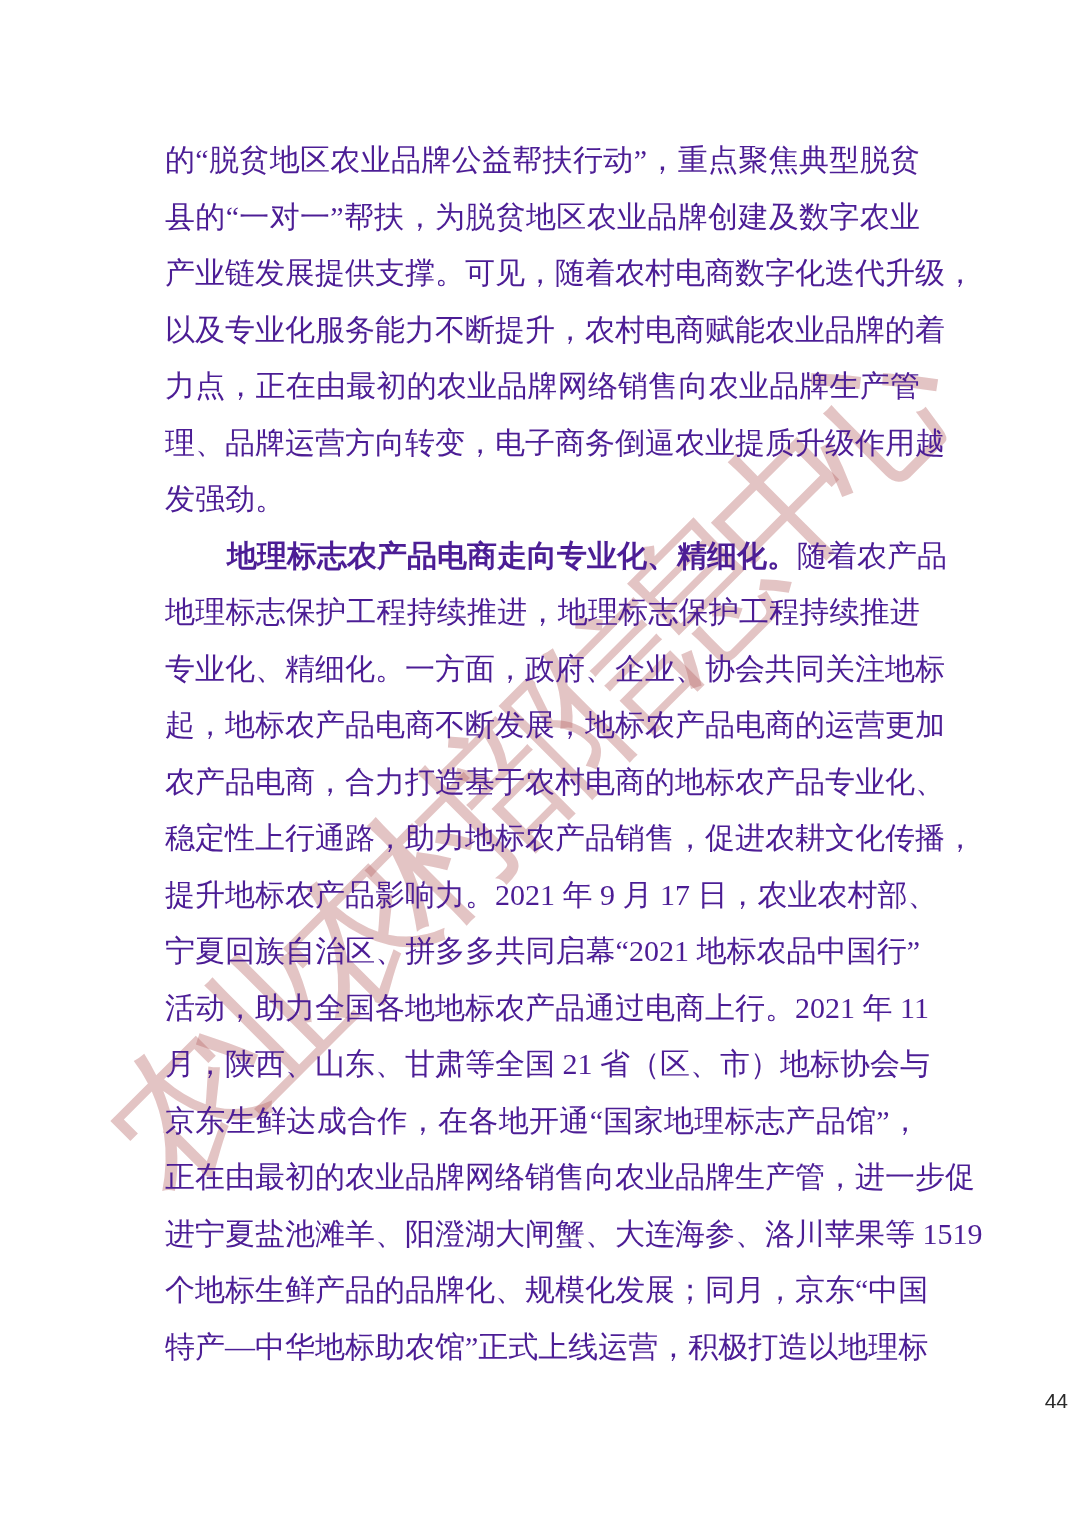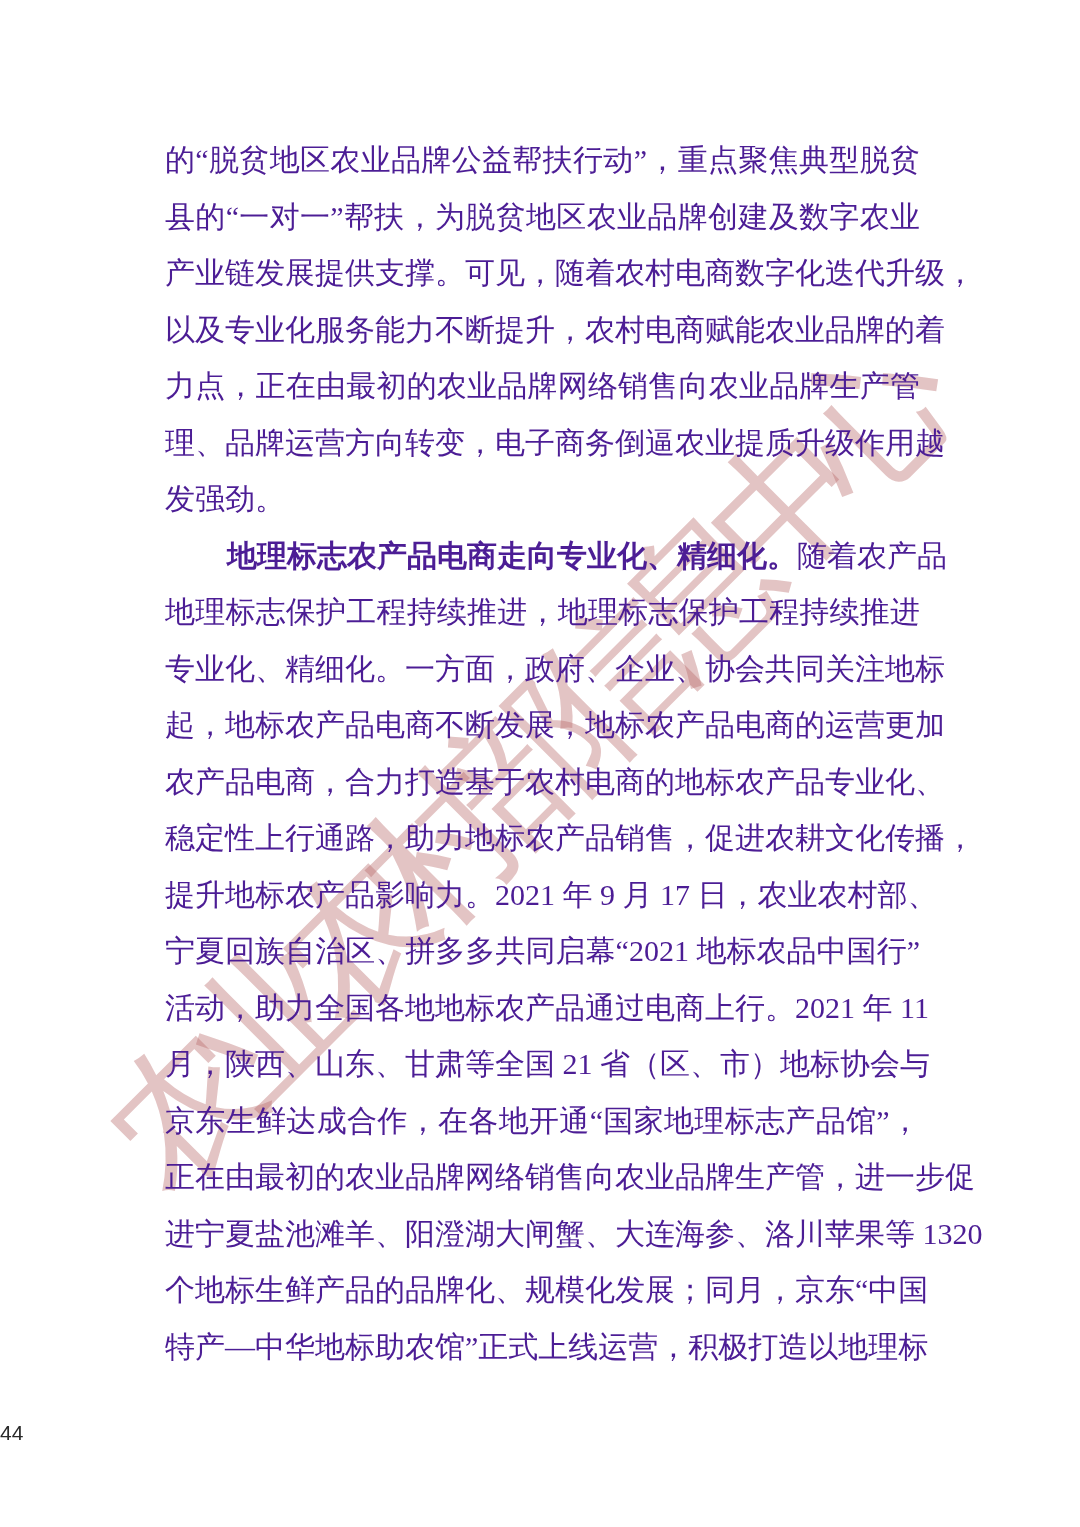--- a/index.html
+++ b/index.html
@@ -48,26 +48,25 @@
     text-align: center;
     text-align-last: left;
   }
   .line.indent { text-indent: 62px; }
   .line b.lead { font-weight: bold; }
   .pageno {
     position: absolute;
     left: 0;
     right: 12px;
     top: 1389px;
-    text-align: left;
+    text-align: right;
     font-size: 21px;
     color: #2a2a2a;
     z-index: 1;
     font-family: "Liberation Sans", "DejaVu Sans", sans-serif;
-    margin-top: 32px;
   }
 </style>
 </head>
 <body>
 
 <div class="page">
   <div class="watermark" style="color: rgba(186, 107, 107, 0.4);">农业农村部信息中心</div>
   <div class="content">
       <div class="line"><span>的“脱贫地区农业品牌公益帮扶行动”，重点聚焦典型脱贫</span></div>
       <div class="line"><span>县的“一对一”帮扶，为脱贫地区农业品牌创建及数字农业</span></div>
@@ -81,18 +80,18 @@
       <div class="line"><span>专业化、精细化。一方面，政府、企业、协会共同关注地标</span></div>
       <div class="line"><span>起，地标农产品电商不断发展，地标农产品电商的运营更加</span></div>
       <div class="line"><span>农产品电商，合力打造基于农村电商的地标农产品专业化、</span></div>
       <div class="line"><span>稳定性上行通路，助力地标农产品销售，促进农耕文化传播，</span></div>
       <div class="line"><span>提升地标农产品影响力。2021 年 9 月 17 日，农业农村部、</span></div>
       <div class="line"><span>宁夏回族自治区、拼多多共同启幕“2021 地标农品中国行”</span></div>
       <div class="line"><span>活动，助力全国各地地标农产品通过电商上行。2021 年 11</span></div>
       <div class="line"><span>月，陕西、山东、甘肃等全国 21 省（区、市）地标协会与</span></div>
       <div class="line"><span>京东生鲜达成合作，在各地开通“国家地理标志产品馆”，</span></div>
       <div class="line"><span>正在由最初的农业品牌网络销售向农业品牌生产管，进一步促</span></div>
-      <div class="line"><span>进宁夏盐池滩羊、阳澄湖大闸蟹、大连海参、洛川苹果等 1320</span></div>
+      <div class="line"><span>进宁夏盐池滩羊、阳澄湖大闸蟹、大连海参、洛川苹果等 1519</span></div>
       <div class="line"><span>个地标生鲜产品的品牌化、规模化发展；同月，京东“中国</span></div>
       <div class="line"><span>特产—中华地标助农馆”正式上线运营，积极打造以地理标</span></div>
     </div>
   <div class="pageno">44</div>
 </div>
 
 </body></html>

